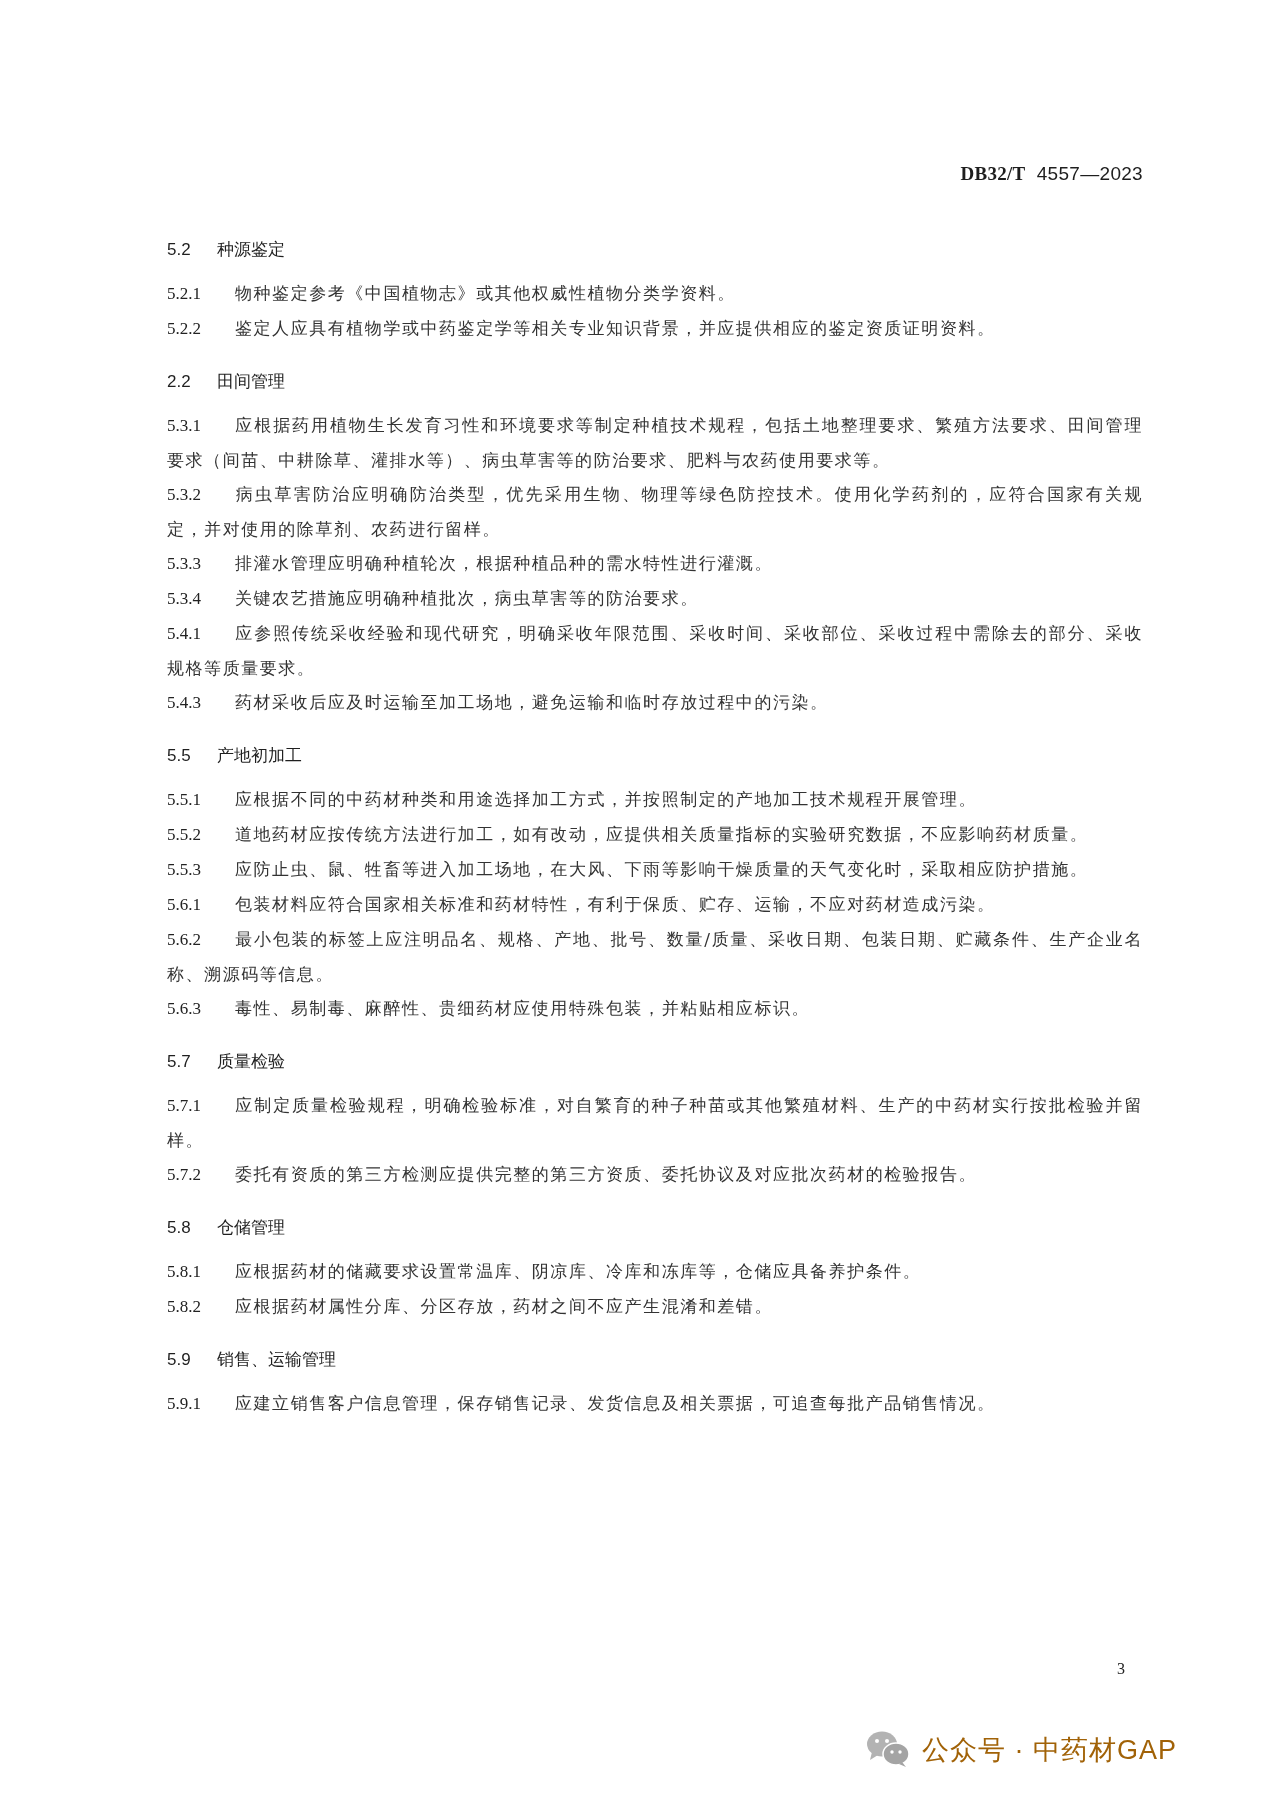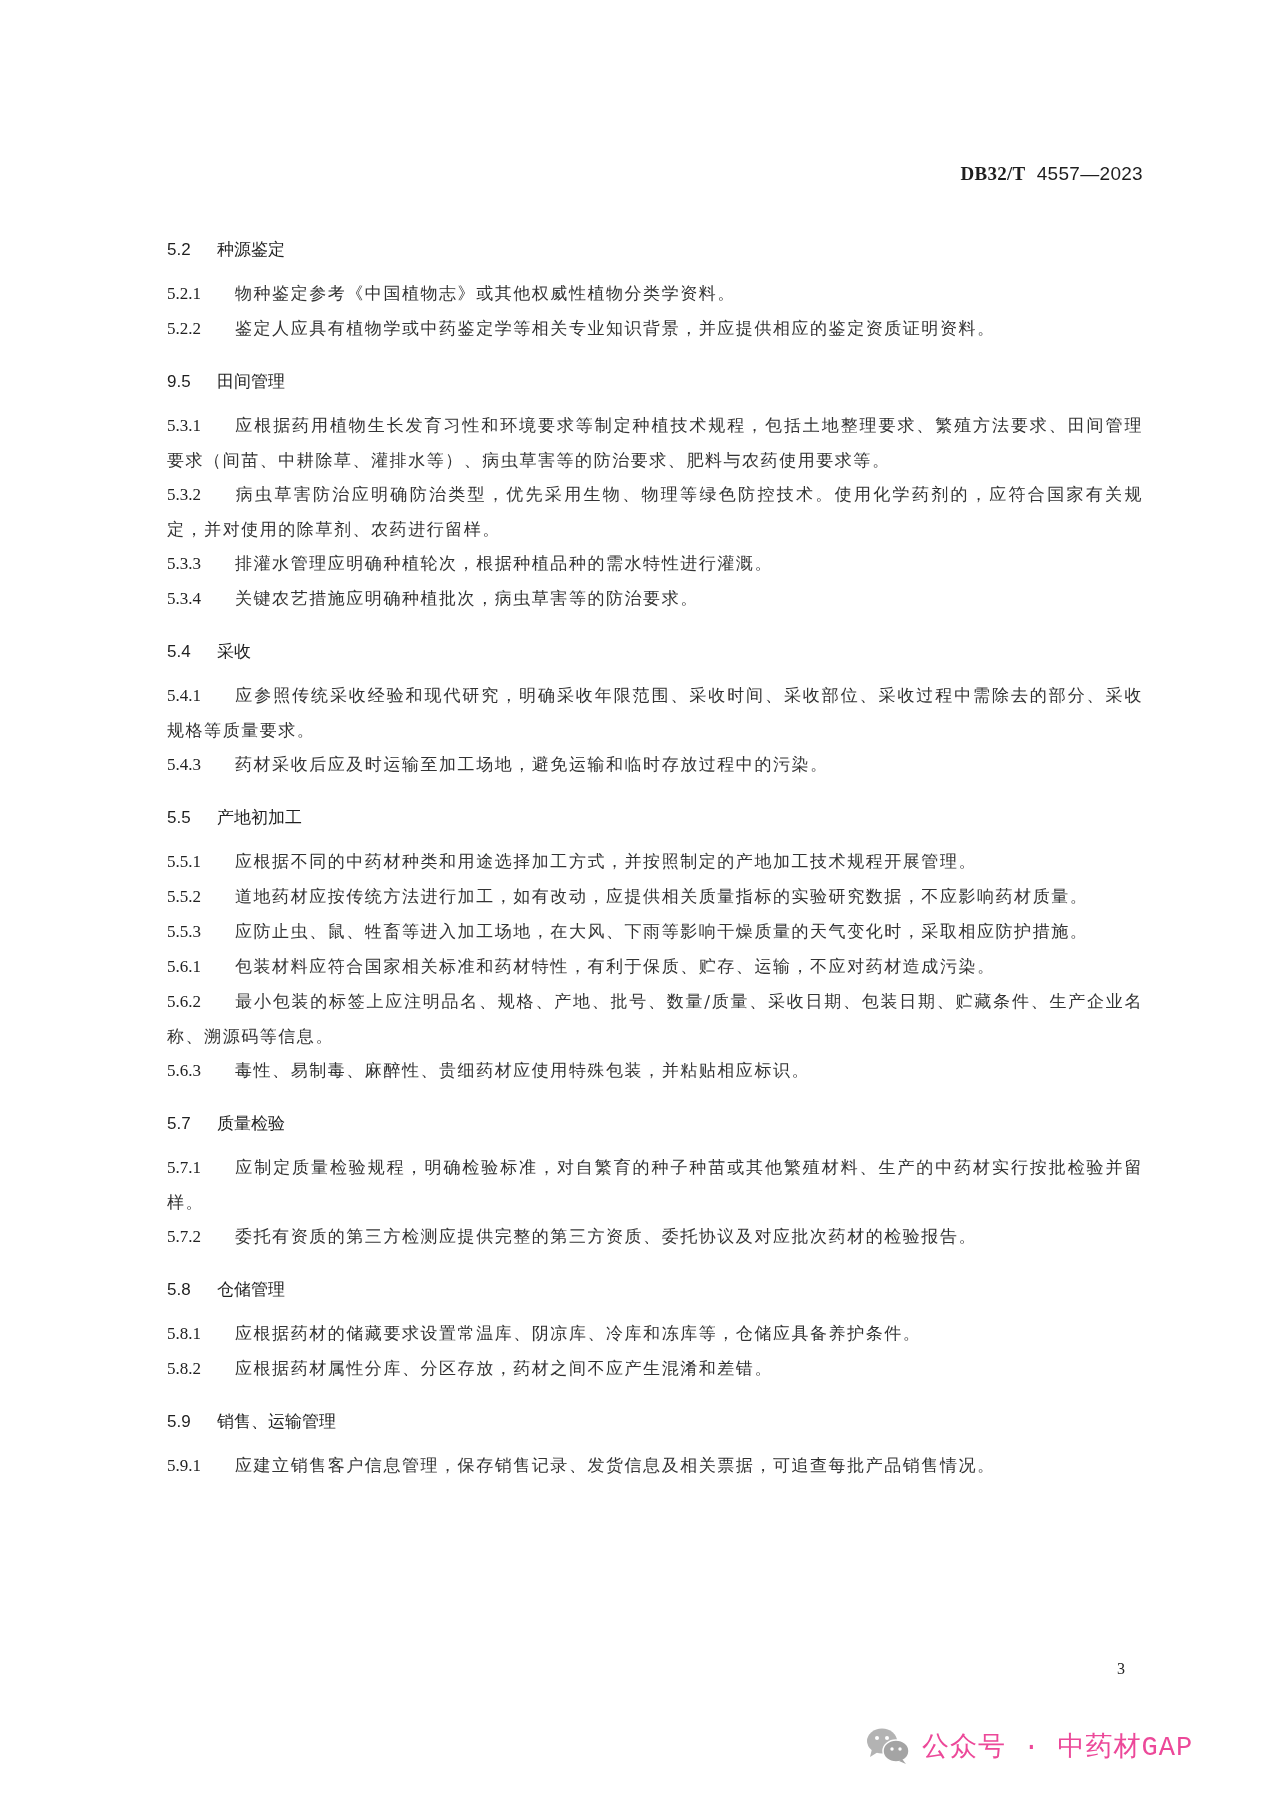--- a/index.html
+++ b/index.html
@@ -10,42 +10,41 @@
                   font-family: "Liberation Sans", sans-serif; letter-spacing: 0.3px; }
     .std-header .code { font-family: "Liberation Serif", serif; font-weight: bold; }
     .content { position: absolute; left: 167px; top: 228px; width: 976px; }
     .heading { font-family: "DejaVu Sans", sans-serif; font-size: 17px; color: #1f1f1f;
                height: 34px; line-height: 43px; margin-top: 14px; margin-bottom: 14px; }
     .heading:first-child { margin-top: 0; }
     .heading .num { display: inline-block; width: 50px; font-family: "Liberation Sans", sans-serif; font-size: 17px; }
     .clause { font-size: 17px; line-height: 34px; color: #333; letter-spacing: 1.55px; text-align: justify; }
     .clause .num { display: inline-block; width: 68px; letter-spacing: 0; font-family: Liberation Serif, serif; color: #222; }
     .page-num { position: absolute; left: 1117px; top: 1660px; font-size: 16px; font-family: "Liberation Serif", serif; color: #222; }
-    .watermark { position: absolute; left: 866px; top: 1724px; height: 44px; display: flex; align-items: center;
-                 color: #ec4899; font-family: Liberation Mono, monospace; font-size: 27px; letter-spacing: 1px; }
+    .watermark { position: absolute; left: 866px; top: 1724px; height: 44px; display: flex; align-items: flex-end;
+                 color: #a16207; font-family: Liberation Sans, sans-serif; font-size: 27px; letter-spacing: 1px; }
     .watermark svg { margin-right: 12px; }
   </style>
 </head>
 <body>
 
 <div class="page">
   <div class="std-header">
     <span class="code">DB32/T</span>&nbsp;&nbsp;<span>4557—2023</span>
   </div>
 
   <div class="content" id="content">
       <div class="heading"><span class="num">5.2</span><span>种源鉴定</span></div>
       <div class="clause"><span class="num">5.2.1</span><span>物种鉴定参考《中国植物志》或其他权威性植物分类学资料。</span></div>
       <div class="clause"><span class="num">5.2.2</span><span>鉴定人应具有植物学或中药鉴定学等相关专业知识背景，并应提供相应的鉴定资质证明资料。</span></div>
-      <div class="heading"><span class="num">9.5</span><span>田间管理</span></div>
+      <div class="heading"><span class="num">2.2</span><span>田间管理</span></div>
       <div class="clause"><span class="num">5.3.1</span><span>应根据药用植物生长发育习性和环境要求等制定种植技术规程，包括土地整理要求、繁殖方法要求、田间管理要求（间苗、中耕除草、灌排水等）、病虫草害等的防治要求、肥料与农药使用要求等。</span></div>
       <div class="clause"><span class="num">5.3.2</span><span>病虫草害防治应明确防治类型，优先采用生物、物理等绿色防控技术。使用化学药剂的，应符合国家有关规定，并对使用的除草剂、农药进行留样。</span></div>
       <div class="clause"><span class="num">5.3.3</span><span>排灌水管理应明确种植轮次，根据种植品种的需水特性进行灌溉。</span></div>
       <div class="clause"><span class="num">5.3.4</span><span>关键农艺措施应明确种植批次，病虫草害等的防治要求。</span></div>
-      <div class="heading"><span class="num">5.4</span><span>采收</span></div>
       <div class="clause"><span class="num">5.4.1</span><span>应参照传统采收经验和现代研究，明确采收年限范围、采收时间、采收部位、采收过程中需除去的部分、采收规格等质量要求。</span></div>
       <div class="clause"><span class="num">5.4.3</span><span>药材采收后应及时运输至加工场地，避免运输和临时存放过程中的污染。</span></div>
       <div class="heading"><span class="num">5.5</span><span>产地初加工</span></div>
       <div class="clause"><span class="num">5.5.1</span><span>应根据不同的中药材种类和用途选择加工方式，并按照制定的产地加工技术规程开展管理。</span></div>
       <div class="clause"><span class="num">5.5.2</span><span>道地药材应按传统方法进行加工，如有改动，应提供相关质量指标的实验研究数据，不应影响药材质量。</span></div>
       <div class="clause"><span class="num">5.5.3</span><span>应防止虫、鼠、牲畜等进入加工场地，在大风、下雨等影响干燥质量的天气变化时，采取相应防护措施。</span></div>
       <div class="clause"><span class="num">5.6.1</span><span>包装材料应符合国家相关标准和药材特性，有利于保质、贮存、运输，不应对药材造成污染。</span></div>
       <div class="clause"><span class="num">5.6.2</span><span>最小包装的标签上应注明品名、规格、产地、批号、数量/质量、采收日期、包装日期、贮藏条件、生产企业名称、溯源码等信息。</span></div>
       <div class="clause"><span class="num">5.6.3</span><span>毒性、易制毒、麻醉性、贵细药材应使用特殊包装，并粘贴相应标识。</span></div>
       <div class="heading"><span class="num">5.7</span><span>质量检验</span></div>

